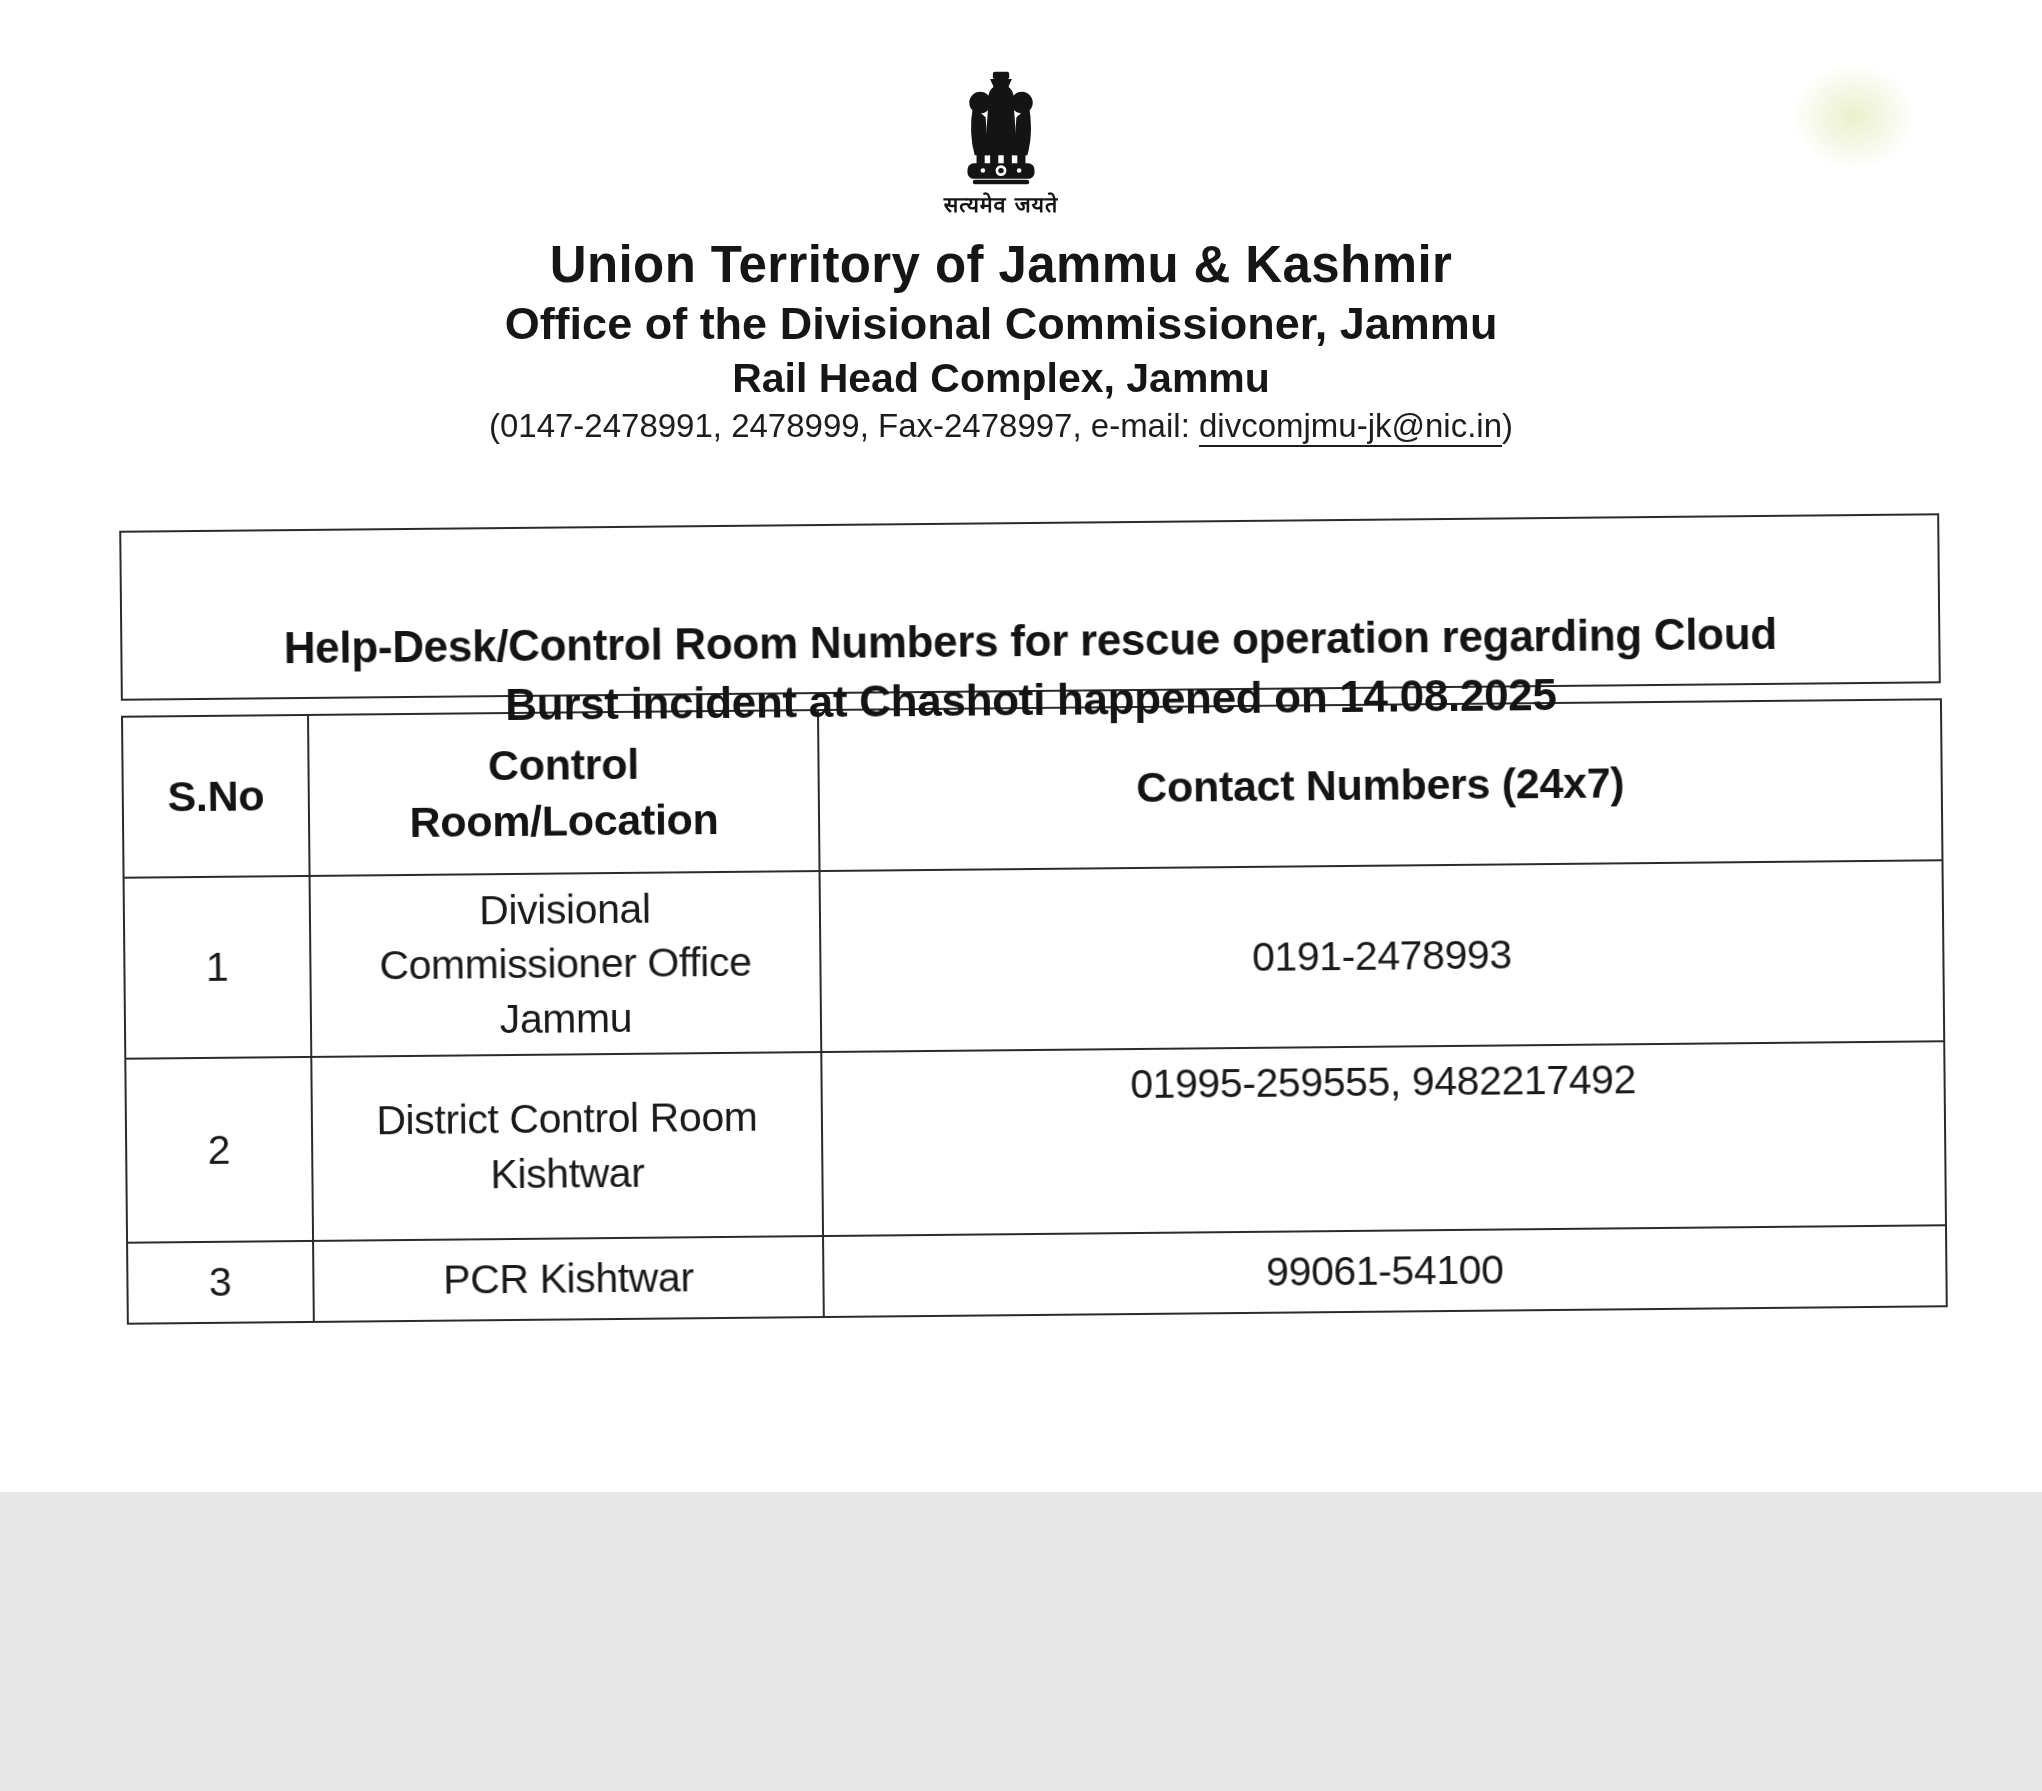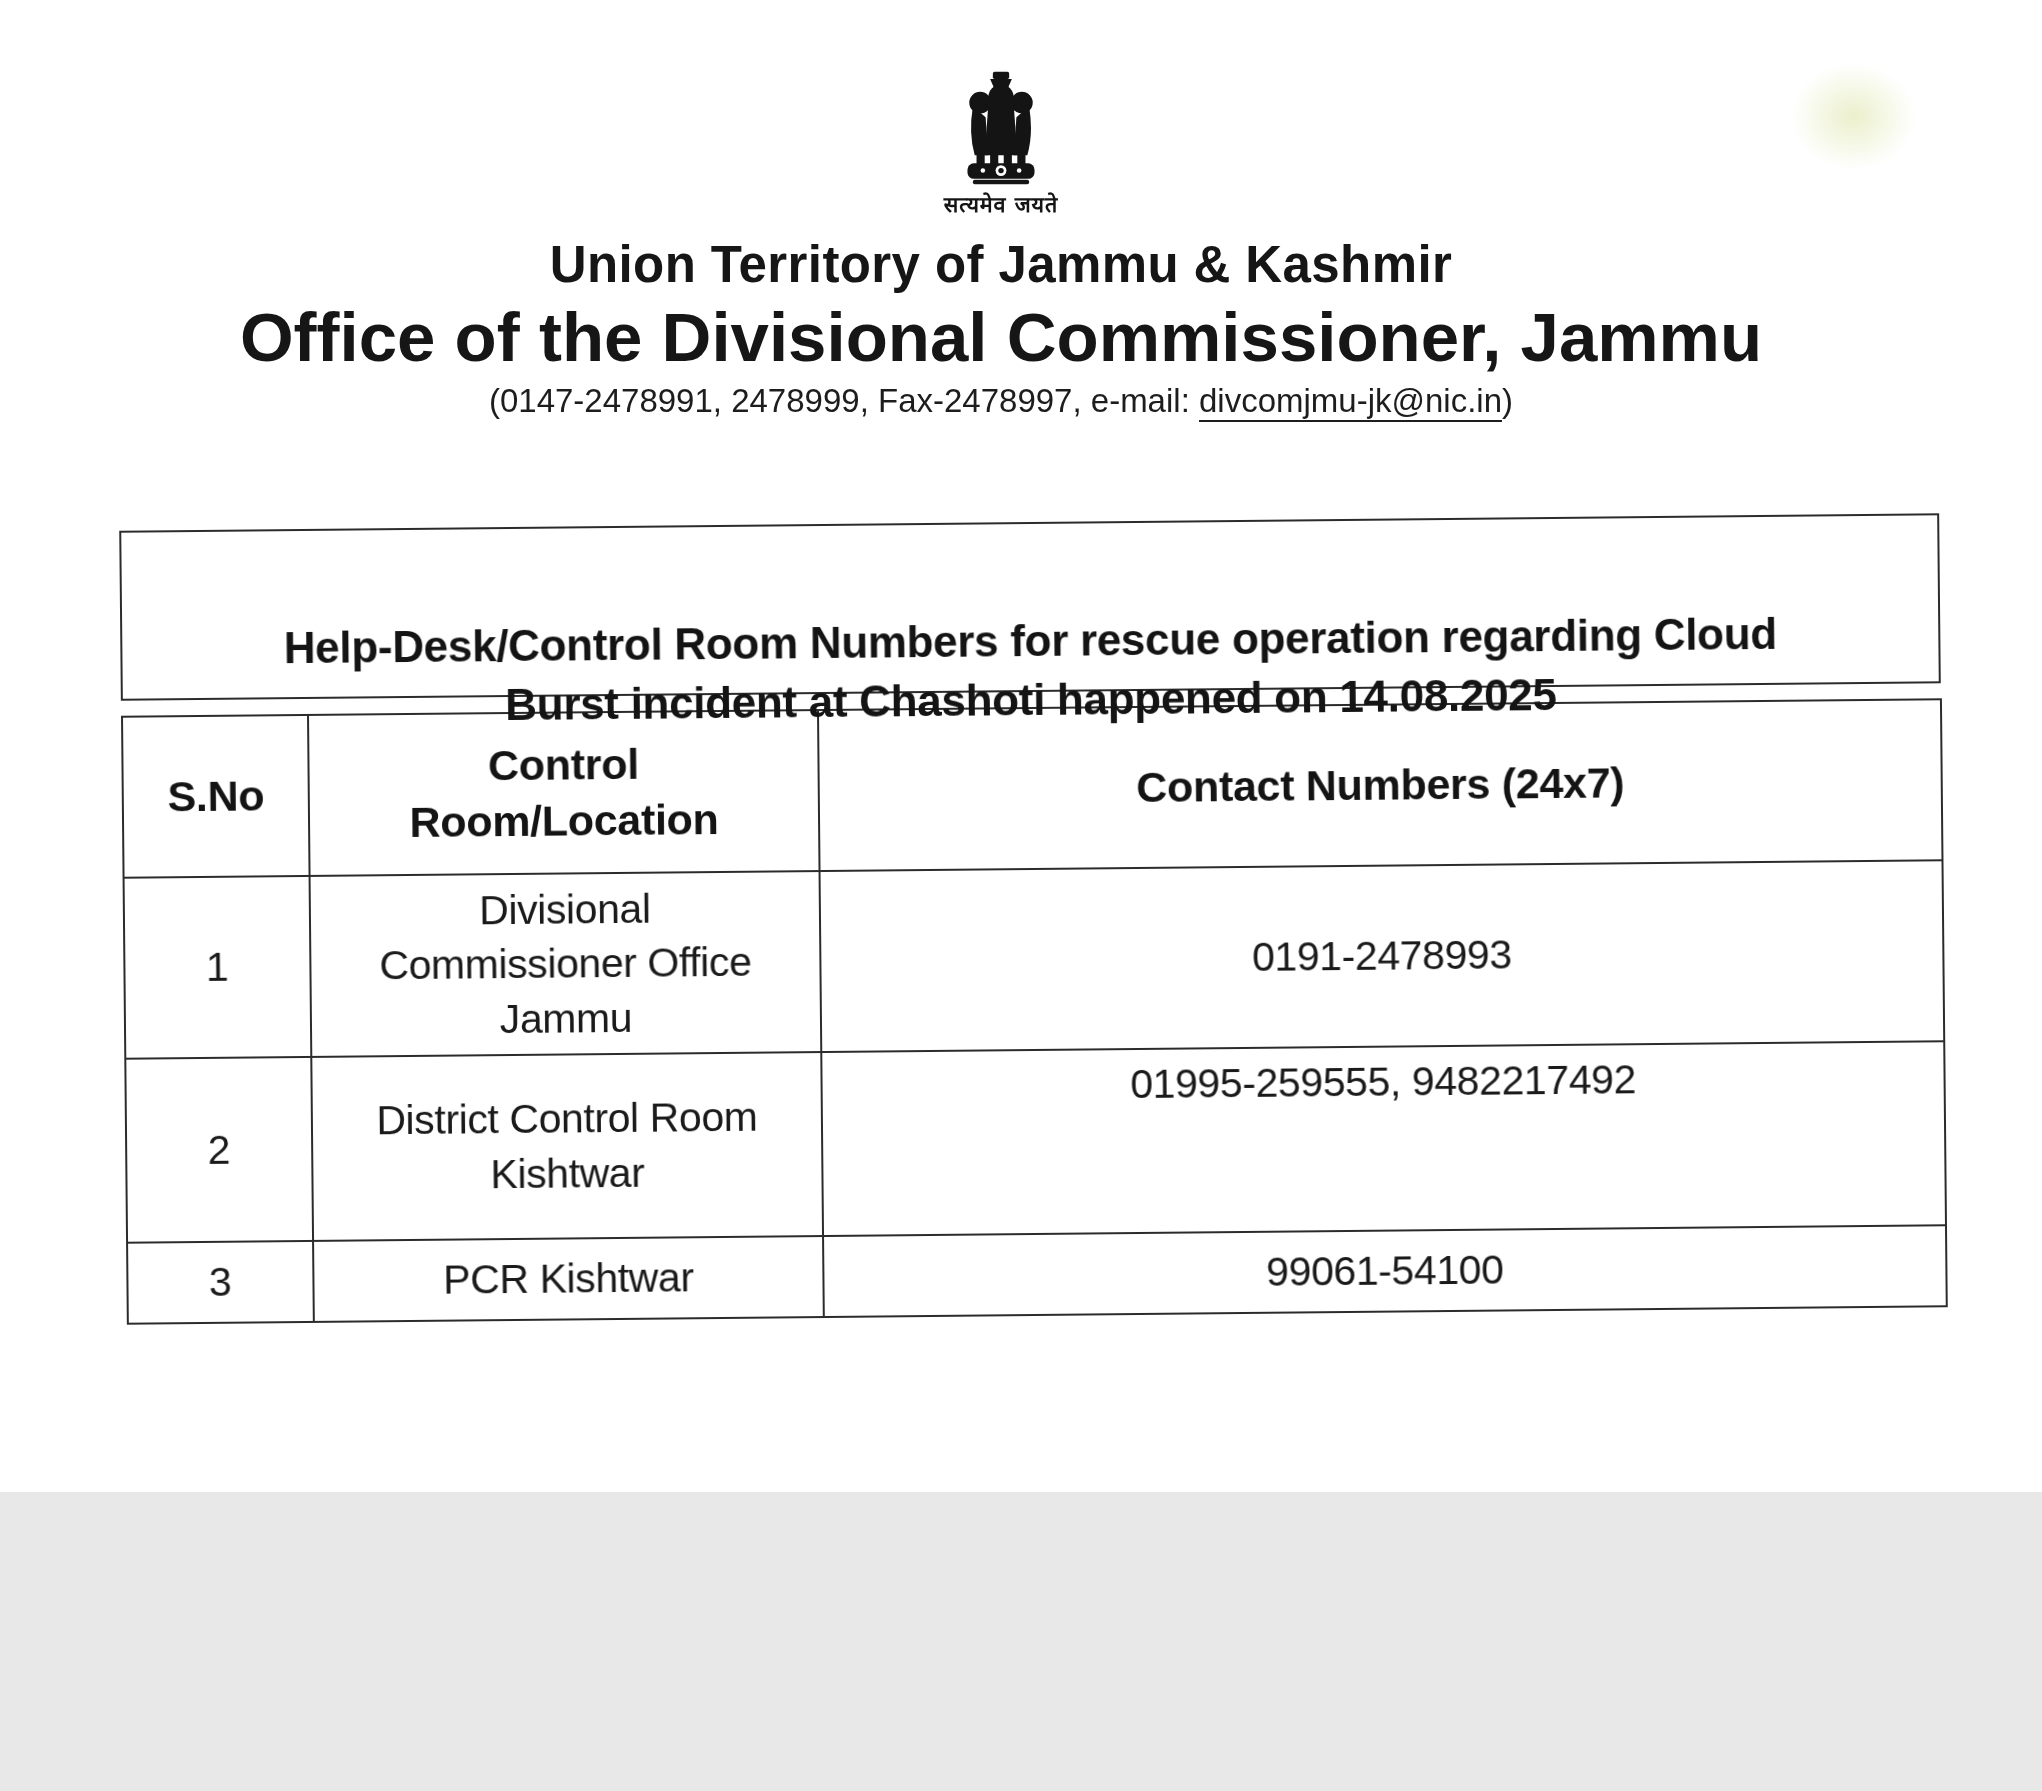--- a/index.html
+++ b/index.html
@@ -18,21 +18,21 @@
     text-align:center;
     filter:blur(0.3px);
   }
   .emblem-wrap { display:block; margin:0 auto; width:118px; }
   .emblem-motto {
     font-family:"DejaVu Sans", sans-serif;
     font-size:21.5px; font-weight:bold; color:#141414;
     margin-top:0px; letter-spacing:0.9px; white-space:nowrap;
   }
   .lh-territory { margin-top:17px; font-size:51px; font-weight:bold; letter-spacing:0.4px; }
-  .lh-office    { margin-top:3.6px;  font-size:69px; font-weight:bold; letter-spacing:0px; }
+  .lh-office    { margin-top:3.6px;  font-size:45px; font-weight:bold; letter-spacing:0px; }
   .lh-address   { margin-top:5.4px;  font-size:41px; font-weight:bold; }
   .lh-contact   { margin-top:5.4px;  font-size:33px; font-weight:400; color:#1d1d1d; }
   .lh-contact .email { border-bottom:2.7px solid #1d1d1d; padding-bottom:0.9px; }
   
   .doc-body {
     position:absolute; left:123px; top:522px; width:1820px;
     transform:rotate(-0.55deg);
     transform-origin:50% 50%;
     filter:blur(0.3px);
   }
@@ -117,20 +117,21 @@
         </g>
         <circle cx="65" cy="111" r="6" fill="#ffffff"></circle>
         <circle cx="65" cy="111" r="3" fill="#141414"></circle>
         <circle cx="45" cy="111" r="2.5" fill="#ffffff"></circle>
         <circle cx="85" cy="111" r="2.5" fill="#ffffff"></circle>
       </svg>
       <div class="emblem-motto">सत्यमेव जयते</div>
     </div>
     <div class="lh-territory">Union Territory of Jammu &amp; Kashmir</div>
     <div class="lh-office">Office of the Divisional Commissioner, Jammu</div>
+    <div class="lh-address">Rail Head Complex, Jammu</div>
     <div class="lh-contact"><span>(0147-2478991, 2478999, Fax-2478997, e-mail: </span><span class="email">divcomjmu-jk@nic.in</span><span>)</span></div>
   </div>
 
   <div class="doc-body">
 
     <div class="title-box">
       <div>Help-Desk/Control Room Numbers for rescue operation regarding Cloud
 Burst incident at Chashoti happened on 14.08.2025</div>
     </div>
 

